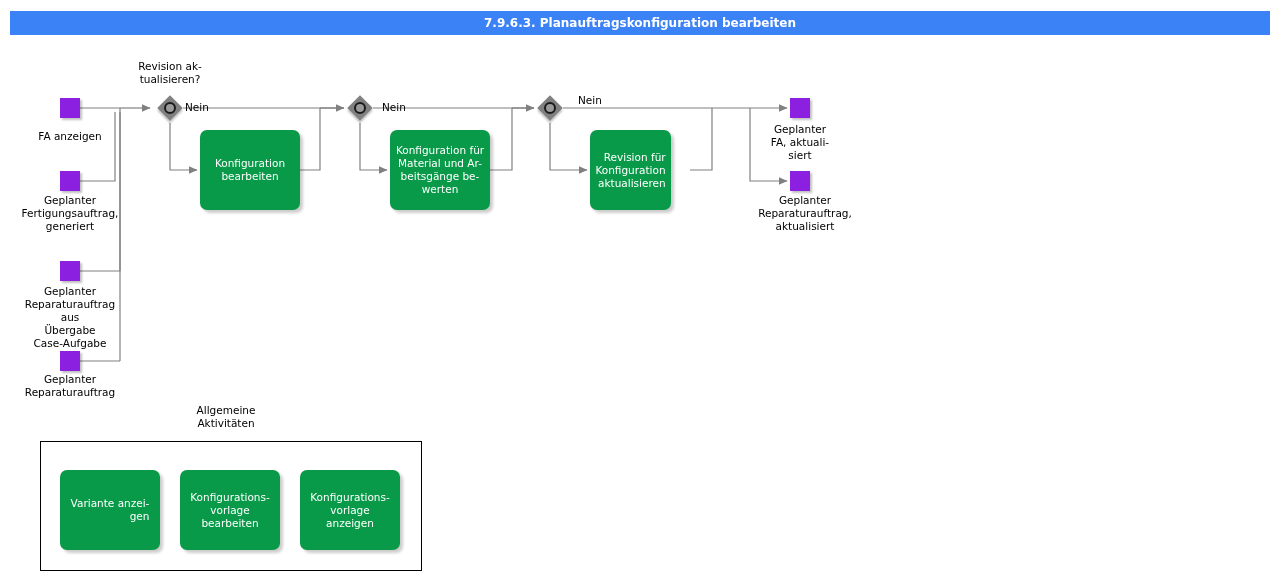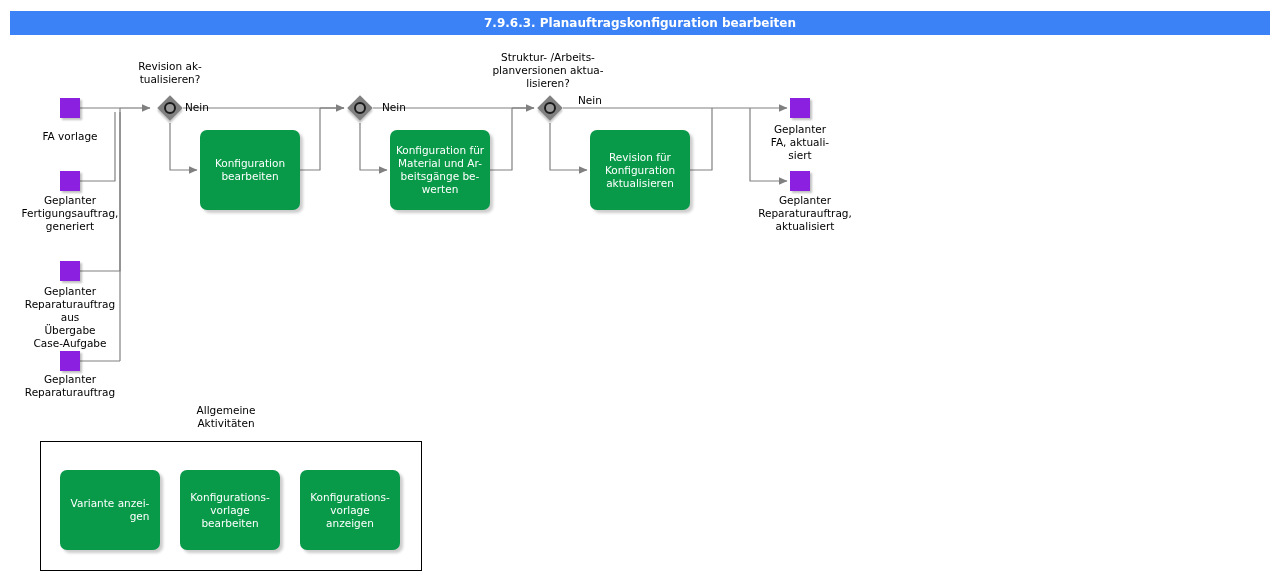--- a/index.html
+++ b/index.html
@@ -188,21 +188,21 @@
       <path d="M563,108 L745,108"></path>
       <path d="M550,123 L550,170 L587,170" marker-end="url(#arw)"></path>
       <path d="M690,170 L712,170 L712,108"></path>
 
       <path d="M745,108 L787,108" marker-end="url(#arw)"></path>
       <path d="M750,108 L750,181 L787,181" marker-end="url(#arw)"></path>
     </g>
   </svg>
 
   <div class="event" style="left:60px; top:98px;"></div>
-  <div class="event-label" style="left:0px; top:130px; width:140px;">FA vorlage</div>
+  <div class="event-label" style="left:0px; top:130px; width:140px;">FA anzeigen</div>
 
   <div class="event" style="left:60px; top:171px;"></div>
   <div class="event-label" style="left:0px; top:194px; width:140px;">Geplanter
 Fertigungsauftrag,
 generiert</div>
 
   <div class="event" style="left:60px; top:261px;"></div>
   <div class="event-label" style="left:0px; top:285px; width:140px;">Geplanter
 Reparaturauftrag
 aus
@@ -224,34 +224,31 @@
   <div class="gateway" style="left:347px; top:95px;">
     <span class="gw-diamond"></span>
     <span class="gw-ring"></span>
   </div>
   <div class="branch-label" style="left:382px; top:101px;">Nein</div>
 
   <div class="gateway" style="left:537px; top:95px;">
     <span class="gw-diamond"></span>
     <span class="gw-ring"></span>
   </div>
-  <div class="gateway-label" style="left:478px; top:51px; width:140px;">Struktur- /Arbeits-
-planversionen  aktua-
-lisieren?</div>
   <div class="branch-label" style="left:578px; top:94px;">Nein</div>
 
   <div class="task" style="left:200px; top:130px; width:100px; height:80px;">Konfiguration
 bearbeiten</div>
 
   <div class="task" style="left:390px; top:130px; width:100px; height:80px;">Konfiguration für
 Material und Ar-
 beitsgänge be-
 werten</div>
 
-  <div class="task" style="left:590px; top:130px; width:100px; height:80px;">Revision für
+  <div class="task" style="left:590px; top:130px; width:81px; height:80px;text-align:right;">Revision für
 Konfiguration
 aktualisieren</div>
 
   <div class="event" style="left:790px; top:98px;"></div>
   <div class="event-label" style="left:730px; top:123px; width:140px;">Geplanter
 FA, aktuali-
 siert</div>
 
   <div class="event" style="left:790px; top:171px;"></div>
   <div class="event-label" style="left:730px; top:194px; width:150px;">Geplanter

